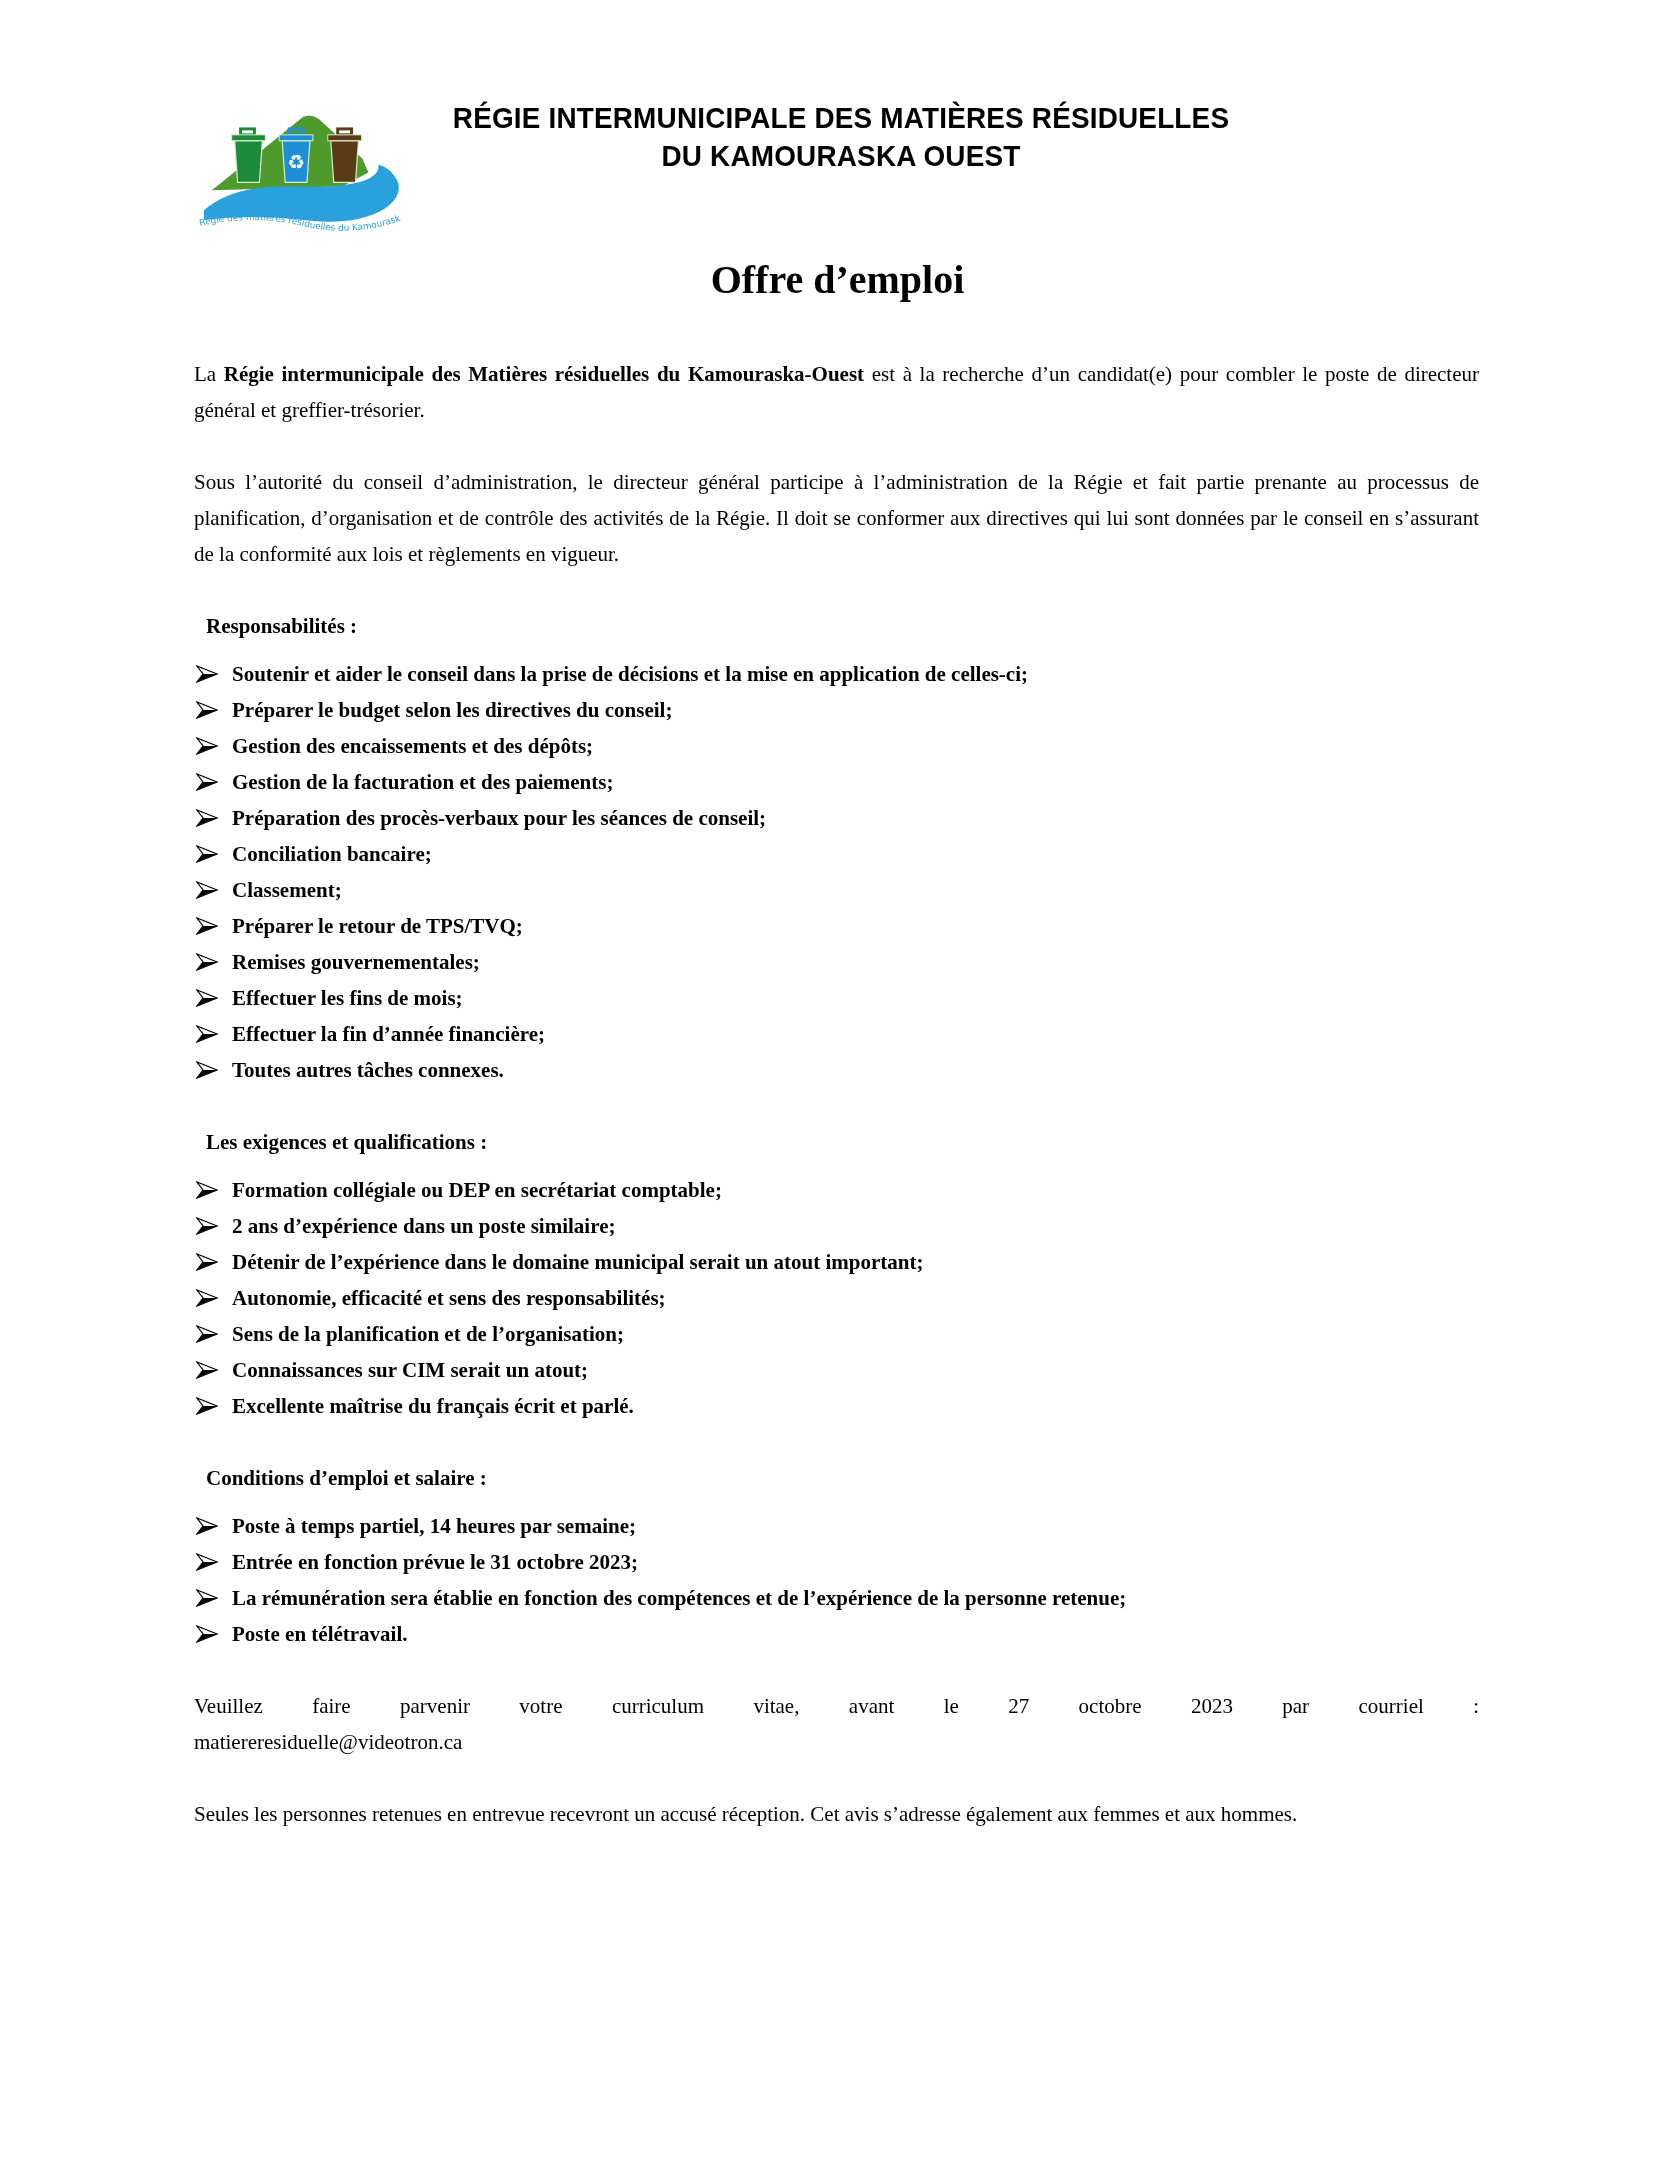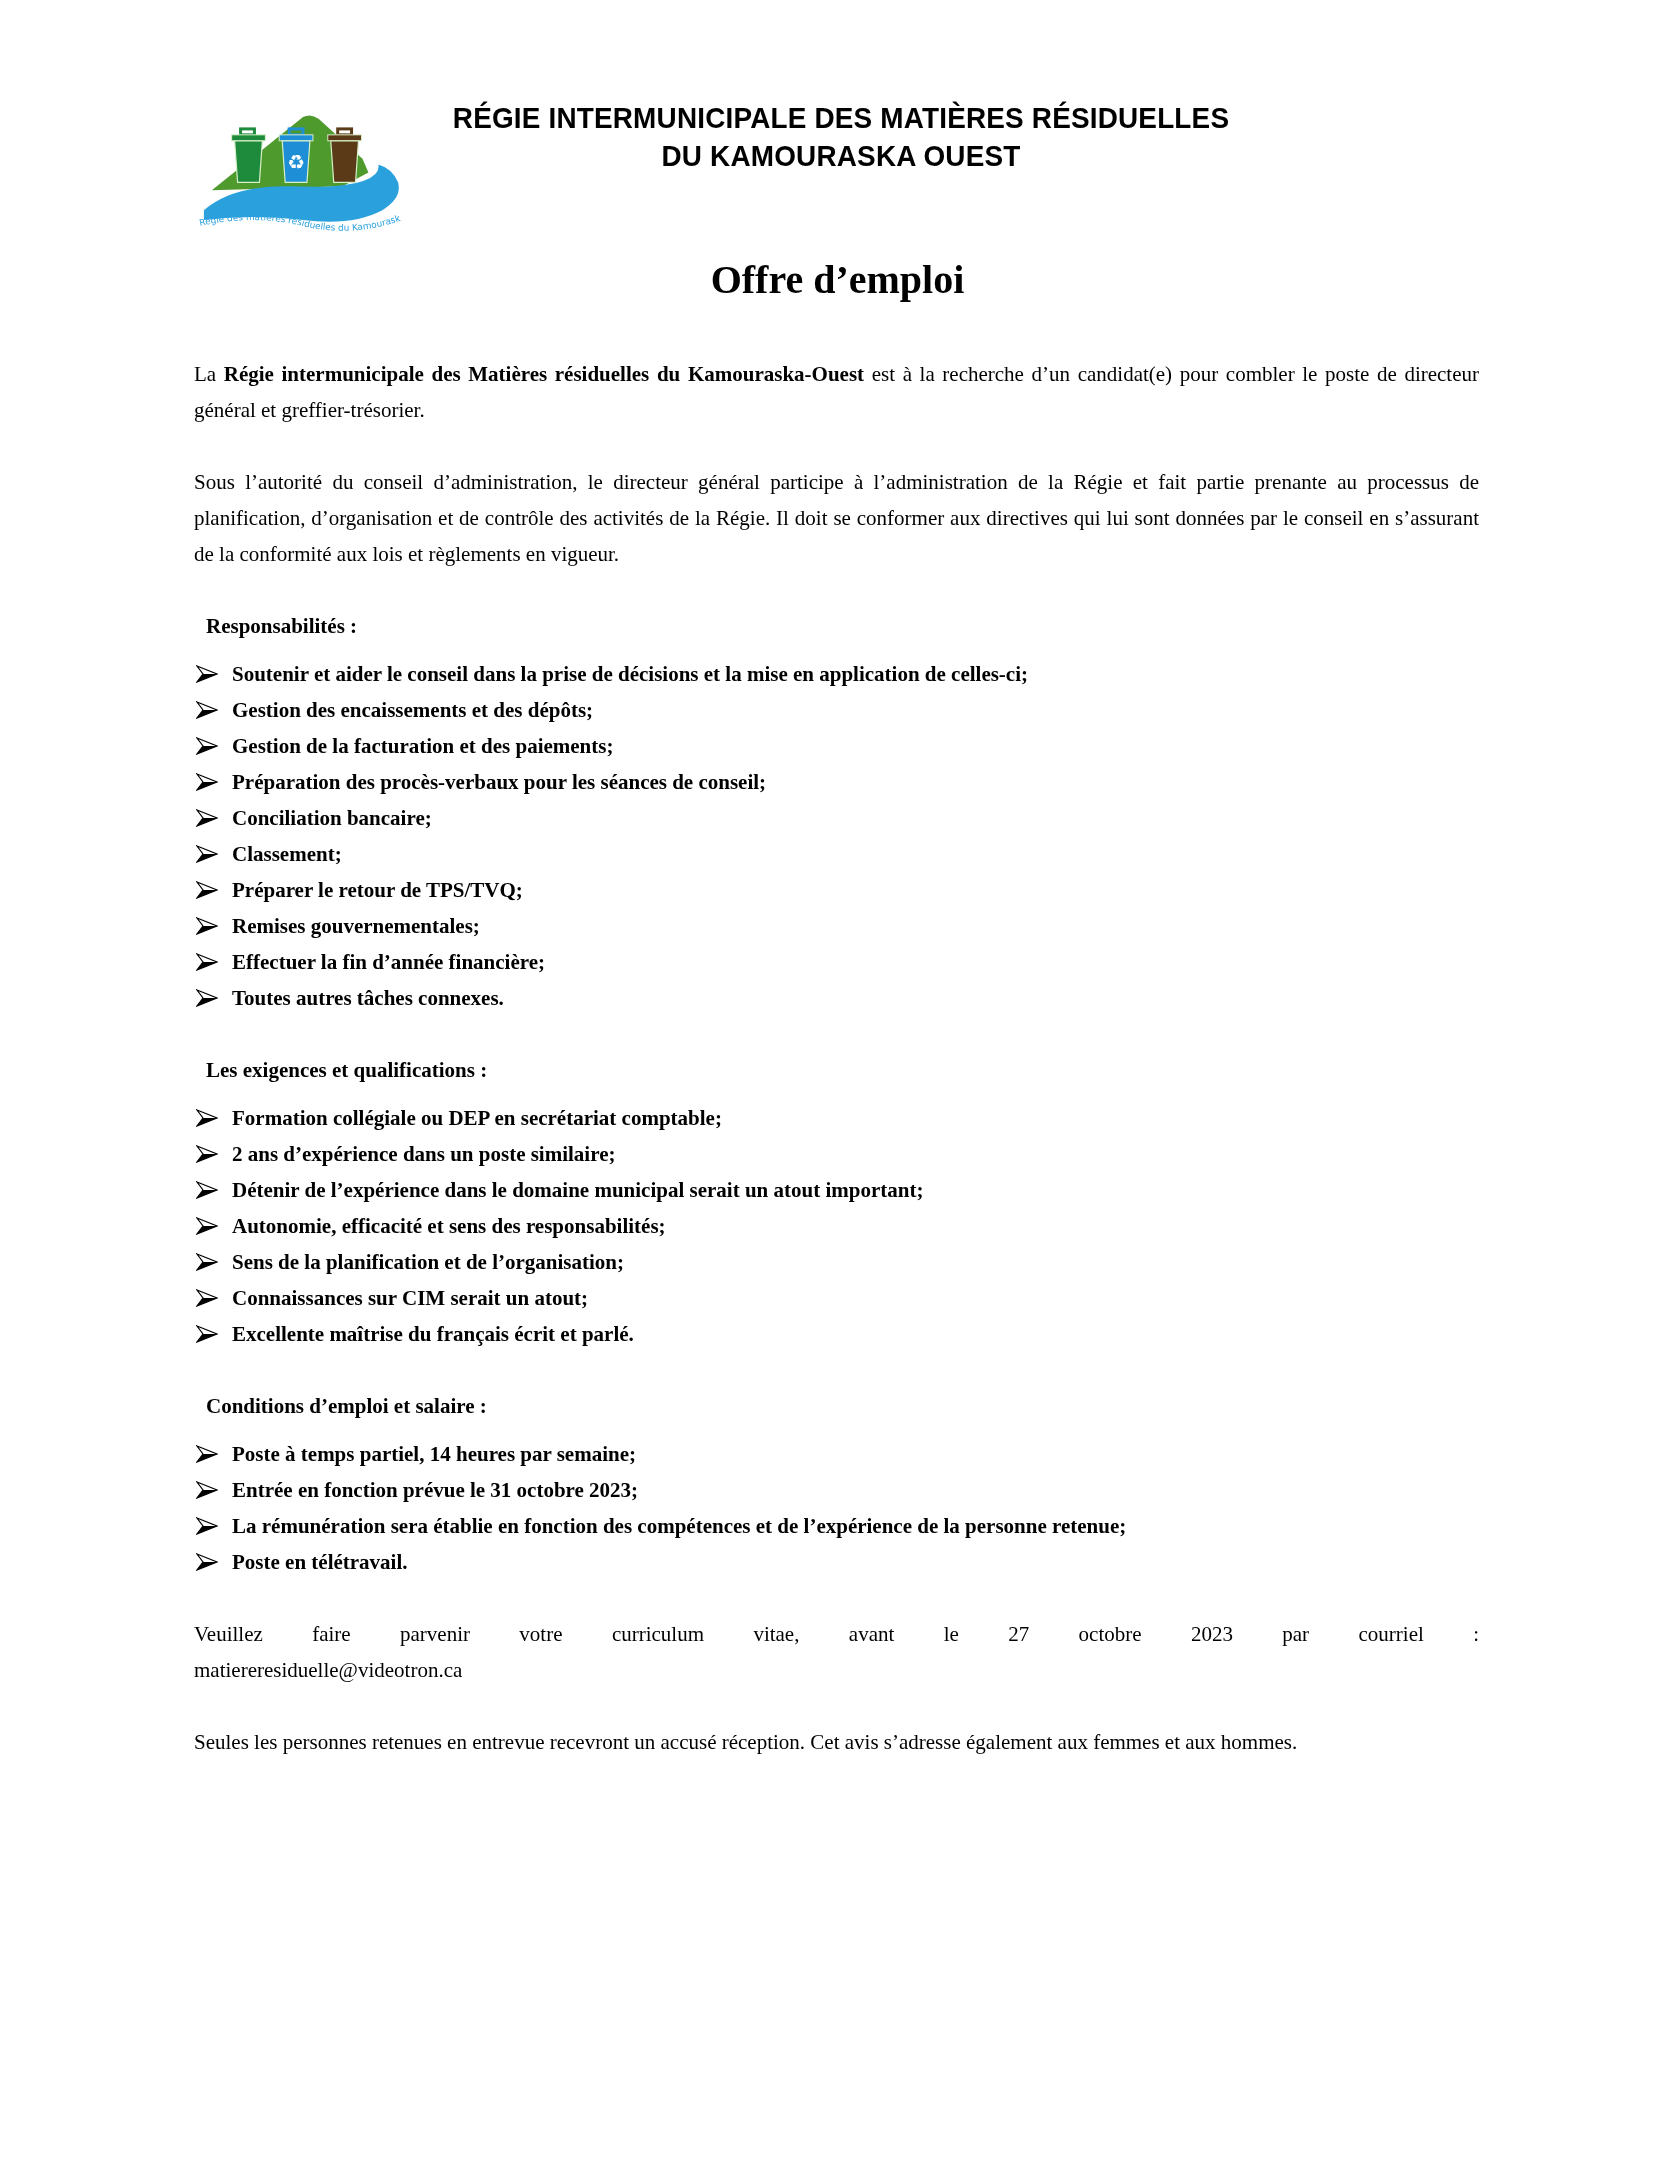--- a/index.html
+++ b/index.html
@@ -144,20 +144,24 @@
   <div>
     <p class="section-heading">Responsabilités :</p>
     <ul class="bullets">
         <li><svg class="bullet" viewBox="0 0 22 18">
             <path d="M1 1 L21 9 L1 17 L7 9 Z" fill="none" stroke="#000" stroke-width="1.2"></path>
             <path d="M1 17 L21 9 L7 9 Z" fill="#000"></path>
           </svg><span>Soutenir et aider le conseil dans la prise de décisions et la mise en application de celles-ci;</span></li>
         <li><svg class="bullet" viewBox="0 0 22 18">
             <path d="M1 1 L21 9 L1 17 L7 9 Z" fill="none" stroke="#000" stroke-width="1.2"></path>
             <path d="M1 17 L21 9 L7 9 Z" fill="#000"></path>
+          </svg><span>Préparer le budget selon les directives du conseil;</span></li>
+        <li><svg class="bullet" viewBox="0 0 22 18">
+            <path d="M1 1 L21 9 L1 17 L7 9 Z" fill="none" stroke="#000" stroke-width="1.2"></path>
+            <path d="M1 17 L21 9 L7 9 Z" fill="#000"></path>
           </svg><span>Gestion des encaissements et des dépôts;</span></li>
         <li><svg class="bullet" viewBox="0 0 22 18">
             <path d="M1 1 L21 9 L1 17 L7 9 Z" fill="none" stroke="#000" stroke-width="1.2"></path>
             <path d="M1 17 L21 9 L7 9 Z" fill="#000"></path>
           </svg><span>Gestion de la facturation et des paiements;</span></li>
         <li><svg class="bullet" viewBox="0 0 22 18">
             <path d="M1 1 L21 9 L1 17 L7 9 Z" fill="none" stroke="#000" stroke-width="1.2"></path>
             <path d="M1 17 L21 9 L7 9 Z" fill="#000"></path>
           </svg><span>Préparation des procès-verbaux pour les séances de conseil;</span></li>
         <li><svg class="bullet" viewBox="0 0 22 18">
@@ -169,20 +173,24 @@
             <path d="M1 17 L21 9 L7 9 Z" fill="#000"></path>
           </svg><span>Classement;</span></li>
         <li><svg class="bullet" viewBox="0 0 22 18">
             <path d="M1 1 L21 9 L1 17 L7 9 Z" fill="none" stroke="#000" stroke-width="1.2"></path>
             <path d="M1 17 L21 9 L7 9 Z" fill="#000"></path>
           </svg><span>Préparer le retour de TPS/TVQ;</span></li>
         <li><svg class="bullet" viewBox="0 0 22 18">
             <path d="M1 1 L21 9 L1 17 L7 9 Z" fill="none" stroke="#000" stroke-width="1.2"></path>
             <path d="M1 17 L21 9 L7 9 Z" fill="#000"></path>
           </svg><span>Remises gouvernementales;</span></li>
+        <li><svg class="bullet" viewBox="0 0 22 18">
+            <path d="M1 1 L21 9 L1 17 L7 9 Z" fill="none" stroke="#000" stroke-width="1.2"></path>
+            <path d="M1 17 L21 9 L7 9 Z" fill="#000"></path>
+          </svg><span>Effectuer les fins de mois;</span></li>
         <li><svg class="bullet" viewBox="0 0 22 18">
             <path d="M1 1 L21 9 L1 17 L7 9 Z" fill="none" stroke="#000" stroke-width="1.2"></path>
             <path d="M1 17 L21 9 L7 9 Z" fill="#000"></path>
           </svg><span>Effectuer la fin d’année financière;</span></li>
         <li><svg class="bullet" viewBox="0 0 22 18">
             <path d="M1 1 L21 9 L1 17 L7 9 Z" fill="none" stroke="#000" stroke-width="1.2"></path>
             <path d="M1 17 L21 9 L7 9 Z" fill="#000"></path>
           </svg><span>Toutes autres tâches connexes.</span></li>
       </ul>
   </div>

